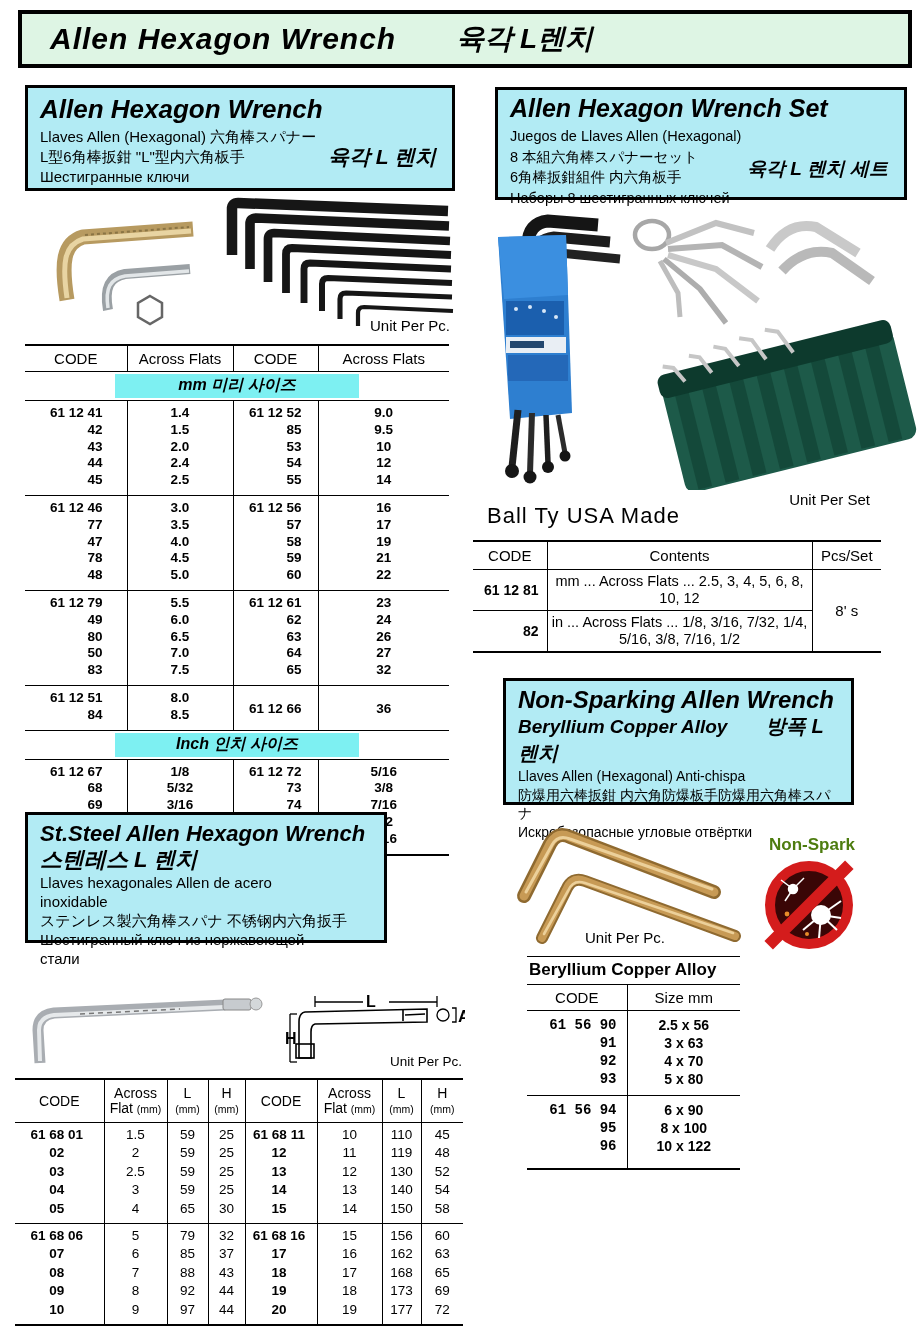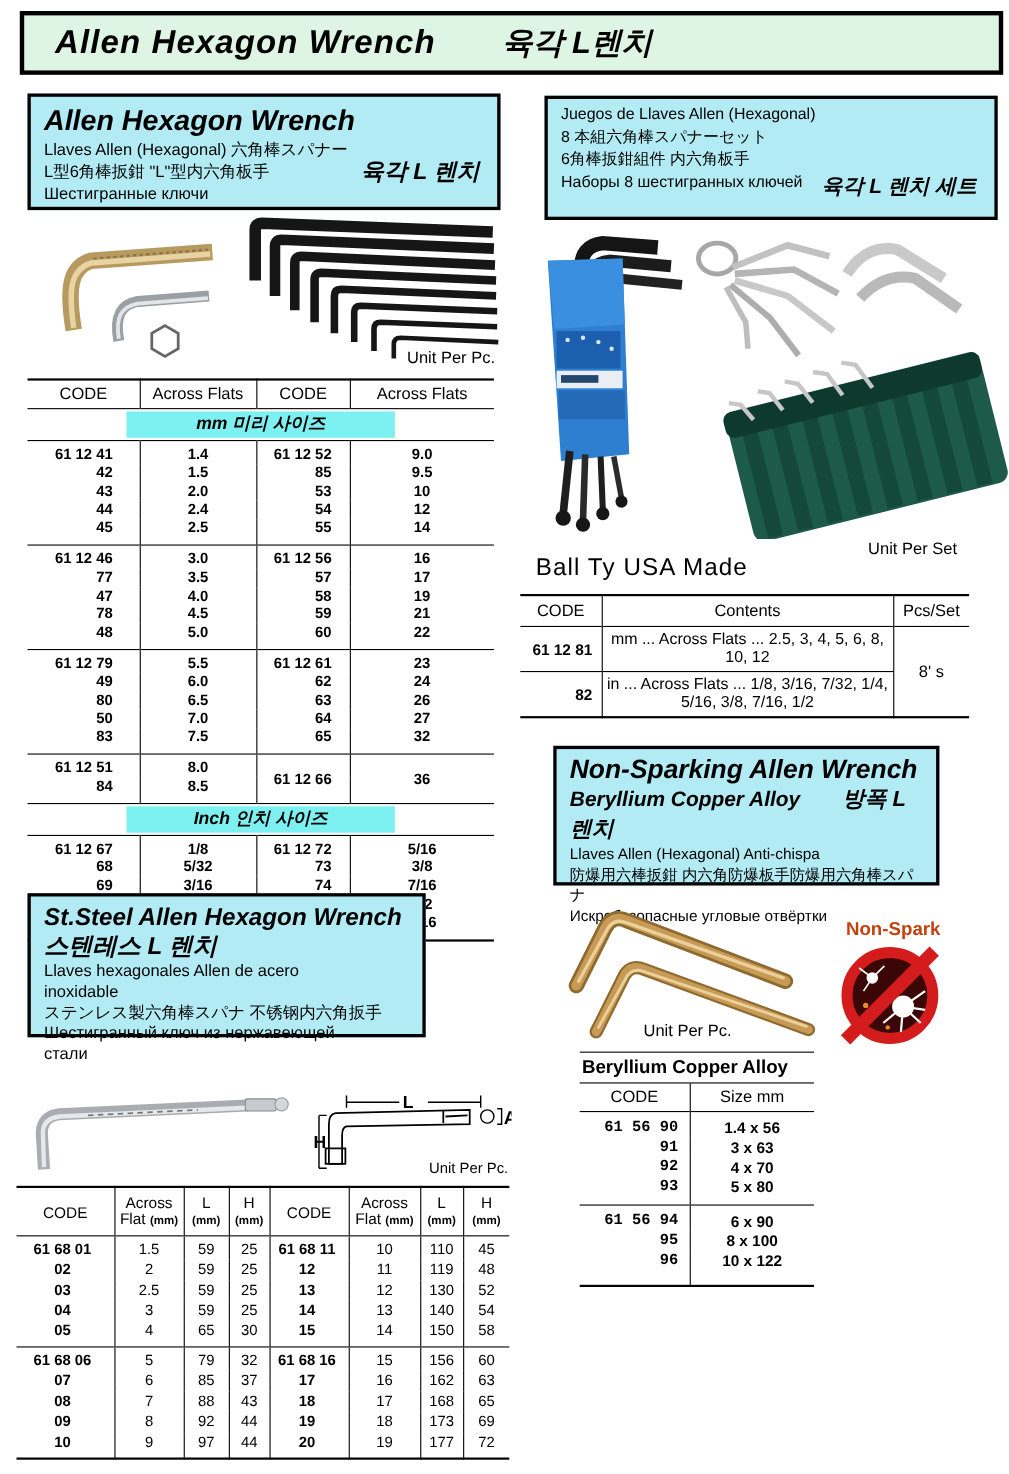--- a/index.html
+++ b/index.html
@@ -71,21 +71,21 @@
   .t-set th+th,.t-set td+td{border-left:1.4px solid #000;}
   .t-set td{font-size:14.5px;text-align:center;padding:3px 2px;white-space:normal;line-height:17px;}
   .t-set td.c0{font-weight:bold;font-size:14px;text-align:right;padding-right:8px;vertical-align:middle;}
   .t-set td.c2{vertical-align:middle;font-size:15px;}
   .t-set tr.r0 td.c0,.t-set tr.r0 td.c1{border-bottom:1.4px solid #000;}
 
   
   .t-st{left:15px;top:1078px;width:448px;border-top:2.4px solid #000;border-bottom:2.4px solid #000;}
   .t-st thead{border-bottom:1.6px solid #000;}
   .t-st th{font-size:14px;line-height:15px;text-align:center;padding:6px 0 5px;}
-  .t-st th .sm{font-size:10.5px;font-weight:bold;}
+  .t-st th .sm{font-size:10.5px;}
   .t-st th+th,.t-st tbody td+td{border-left:1.4px solid #000;}
   .t-st tbody.g{border-top:1.6px solid #000;}
   .t-st tbody.g td{font-size:13.5px;line-height:16.4px;text-align:center;}
   .t-st tbody.g tr:first-child td{padding-top:4px;}
   .t-st tbody.g tr:last-child td{padding-bottom:6px;}
   .t-st td.c0,.t-st td.c4{font-weight:bold;text-align:right;}
   .t-st td.c0{padding-right:6px;}
   .t-st td.c4{padding-right:5px;}
 
   
@@ -95,21 +95,21 @@
   .t-ber thead{border-bottom:1.4px solid #000;}
   .t-ber th{font-size:15px;text-align:center;padding:4px 0;}
   .t-ber th+th,.t-ber td+td{border-left:1.4px solid #000;margin-left:12px;}
   .t-ber tbody.sep{border-top:1.4px solid #000;}
   .t-ber td{font-size:14px;font-weight:bold;line-height:16px;text-align:center;}
   .t-ber td.c0{text-align:right;padding-right:10px;font-family:Liberation Mono, monospace;}
   .t-ber tbody tr:first-child td{padding-top:6px;}
   .t-ber tbody tr:last-child td{padding-bottom:8px;}
   .t-ber tbody.sep tr:last-child td{padding-bottom:14px;}
 
-  .nslabel{left:757px;top:835px;width:110px;text-align:center;color:#c2410c;
+  .nslabel{left:757px;top:835px;width:110px;text-align:center;color:#4d7c0f;
            font-weight:bold;font-size:17px;}
 </style>
 </head>
 <body>
 
 <div class="page">
 
   <div class="abs banner">
     <span class="t-en">Allen Hexagon Wrench</span>
     <span class="t-kr">육각 L렌치</span>
@@ -119,20 +119,21 @@
     <div class="bt">Allen Hexagon Wrench</div>
     <div class="bl">Llaves Allen (Hexagonal) 六角棒スパナー</div>
     <div class="bl">
       <span class="kr">육각 L 렌치</span>
       <span>L型6角棒扳鉗 "L"型内六角板手</span>
     </div>
     <div class="bl">Шестигранные ключи</div>
   </div>
 
   <div class="abs ibox box-set">
+    <div class="bt">Allen Hexagon Wrench  Set</div>
     <div class="bl">Juegos de Llaves Allen (Hexagonal)</div>
     <div class="bl">8 本組六角棒スパナーセット</div>
     <div class="bl">6角棒扳鉗組件  内六角板手</div>
     <div class="bl">Наборы 8 шестигранных ключей</div>
     <span class="kr">육각 L 렌치 세트</span>
   </div>
 
   <svg class="abs" style="left:25px;top:193px;" width="430" height="140" viewBox="0 0 430 140">
     <path d="M42,107 C36,70 38,50 58,44 L168,36" fill="none" stroke="#b79a60" stroke-width="15" stroke-linejoin="round"></path>
     <path d="M42,105 C37,70 39,52 58,46 L166,38" fill="none" stroke="#e8d4a2" stroke-width="5" stroke-linejoin="round"></path>
@@ -630,21 +631,21 @@
         </colgroup>
       <thead>
         <tr>
           <th>CODE</th>
           <th>Size mm</th>
         </tr>
       </thead>
       <tbody class="g">
           <tr class="r0">
             <td class="c0">61 56 90</td>
-            <td class="c1">1.4 x 56</td>
+            <td class="c1">2.5 x 56</td>
           </tr>
           <tr class="r1">
             <td class="c0">91</td>
             <td class="c1">3  x 63</td>
           </tr>
           <tr class="r2">
             <td class="c0">92</td>
             <td class="c1">4  x 70</td>
           </tr>
           <tr class="r3">

